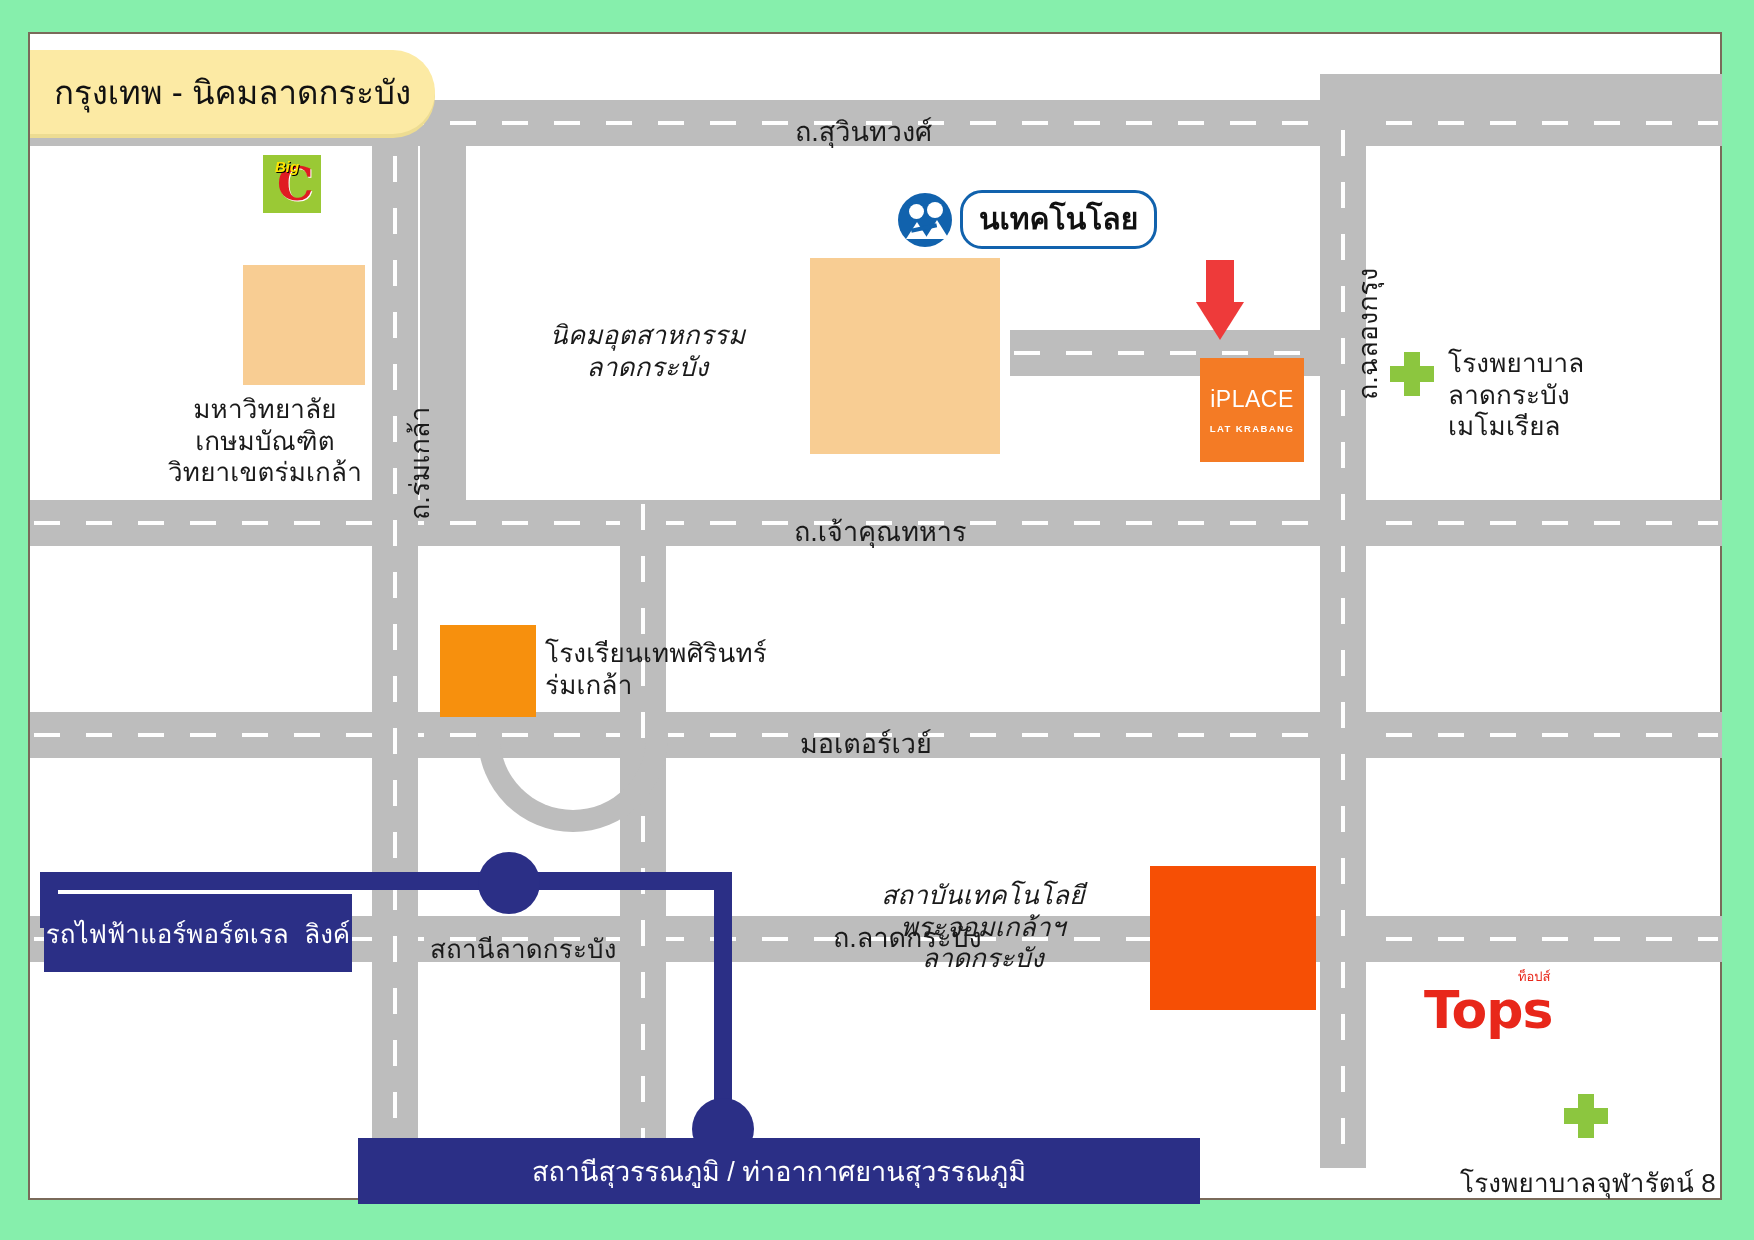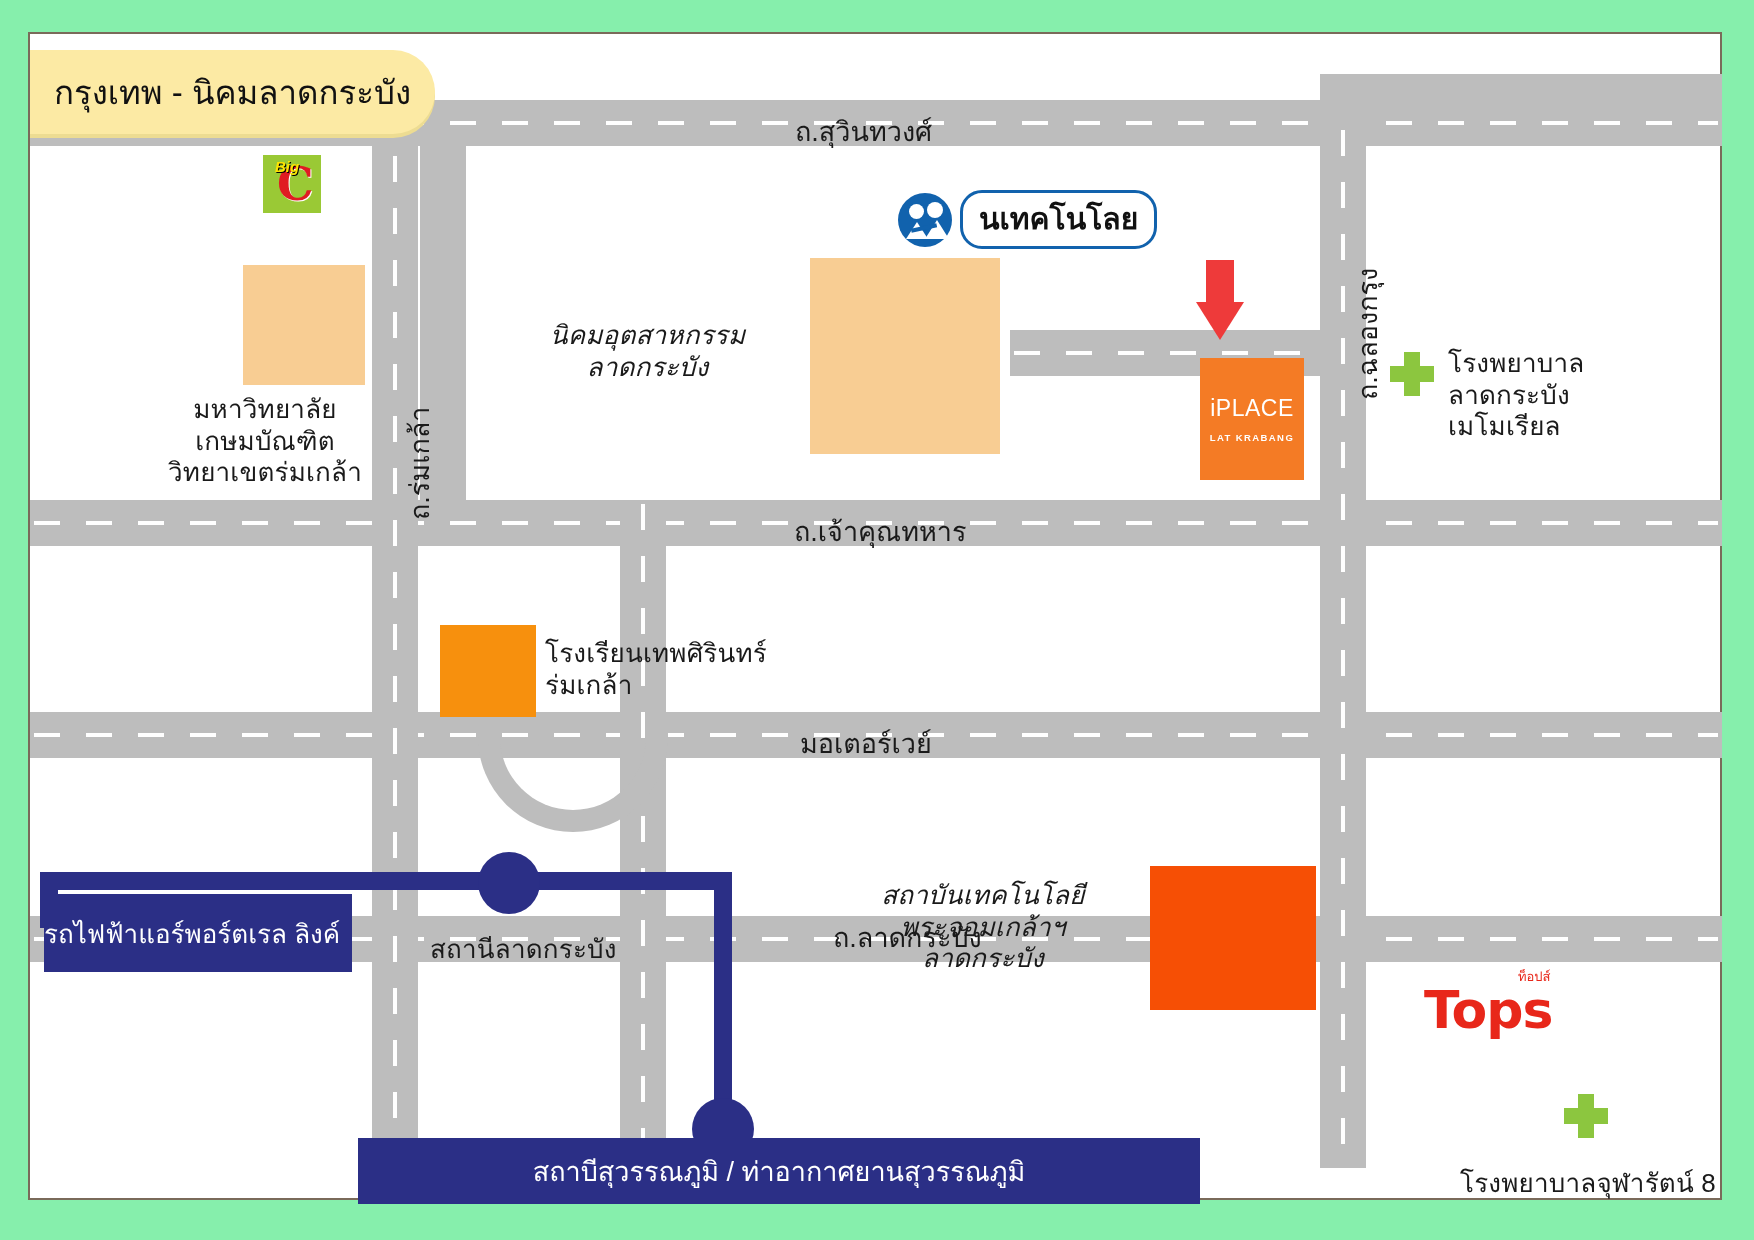--- a/index.html
+++ b/index.html
@@ -127,21 +127,21 @@
   }
   #mmc .pill span{font-size:30px;font-weight:bold;color:#111;white-space:nowrap;}
 
   
   #arrow{position:absolute;left:1196px;top:260px;width:48px;height:80px;z-index:25;}
   #arrow .stem{position:absolute;left:10px;top:0;width:28px;height:44px;background:#ee3a3a;}
   #arrow .head{position:absolute;left:0;top:42px;width:0;height:0;border-left:24px solid transparent;border-right:24px solid transparent;border-top:38px solid #ee3a3a;}
 
   
   #iplace{
-    position:absolute;left:1200px;top:358px;width:104px;height:122px;
+    position:absolute;left:1200px;top:358px;width:104px;height:104px;
     background:#f47b25;z-index:15;
     display:flex;flex-direction:column;align-items:center;justify-content:center;gap:10px;
   }
   #iplace .l1{color:#fff;font-size:23px;letter-spacing:.5px;}
   #iplace .l2{color:#fff;font-size:9.5px;font-weight:bold;letter-spacing:1.4px;}
 
   
   .cross{position:absolute;width:44px;height:44px;}
   .cross i{position:absolute;background:#8cc63f;display:block;}
   .cross i.hb{left:0;top:14px;width:44px;height:16px;}
@@ -151,21 +151,21 @@
   #tops{position:absolute;left:1424px;top:980px;z-index:20;}
   #tops .word{font-size:52px;font-weight:bold;color:#e8271a;font-family:"DejaVu Sans",sans-serif;letter-spacing:-1px;}
   #tops .sub{position:absolute;right:2px;top:-14px;font-size:13px;color:#e8271a;white-space:nowrap;}
 
   
   .rail{position:absolute;background:#2b2f86;z-index:18;}
   .rail-dot{position:absolute;border-radius:50%;background:#2b2f86;z-index:19;}
   #arl-box{
     position:absolute;left:44px;top:894px;width:308px;height:78px;
     background:#2b2f86;z-index:22;
-    display:flex;align-items:center;
+    display:flex;align-items:center;justify-content:center;font-family:Liberation Mono, monospace;
   }
   #arl-box span{color:#fff;font-size:26px;white-space:nowrap;}
   #svb-box{
     position:absolute;left:358px;top:1138px;width:842px;height:66px;
     background:#2b2f86;z-index:22;
     display:flex;align-items:center;justify-content:center;
   }
   #svb-box span{color:#fff;font-size:27px;white-space:nowrap;}
 </style>
 </head>
@@ -264,21 +264,21 @@
   <div class="rail" style="left:40px;top:872px;width:692px;height:18px;"></div>
   <div class="rail" style="left:40px;top:872px;width:18px;height:56px;"></div>
   <div class="rail" style="left:714px;top:880px;width:18px;height:250px;"></div>
   <div class="rail-dot" style="left:478px;top:852px;width:62px;height:62px;"></div>
   <div class="rail-dot" style="left:692px;top:1098px;width:62px;height:62px;"></div>
 
   <div id="arl-box">
     <span>รถไฟฟ้าแอร์พอร์ตเรล ลิงค์</span>
   </div>
   <div id="svb-box">
-    <span>สถาบีสุวรรณภูมิ / ท่าอากาศยานสุวรรณภูมิ</span>
+    <span>สถานีสุวรรณภูมิ / ท่าอากาศยานสุวรรณภูมิ</span>
   </div>
 
   <div class="road-lbl" style="left:795px;top:110px;">ถ.สุวินทวงศ์</div>
   <div class="road-lbl" style="left:778px;top:510px;margin-left:16px;">ถ.เจ้าคุณทหาร</div>
   <div class="road-lbl" style="left:800px;top:722px;">มอเตอร์เวย์</div>
   <div class="road-lbl" style="left:788px;top:916px;margin-left:45px;">ถ.ลาดกระบัง</div>
   <div class="road-lbl vert" style="left:398px;top:520px;">ถ.ร่มเกล้า</div>
   <div class="road-lbl vert" style="left:1346px;top:400px;">ถ.ฉลองกรุง</div>
 
   <div class="lbl center" style="left:160px;top:394px;width:210px;">มหาวิทยาลัย

